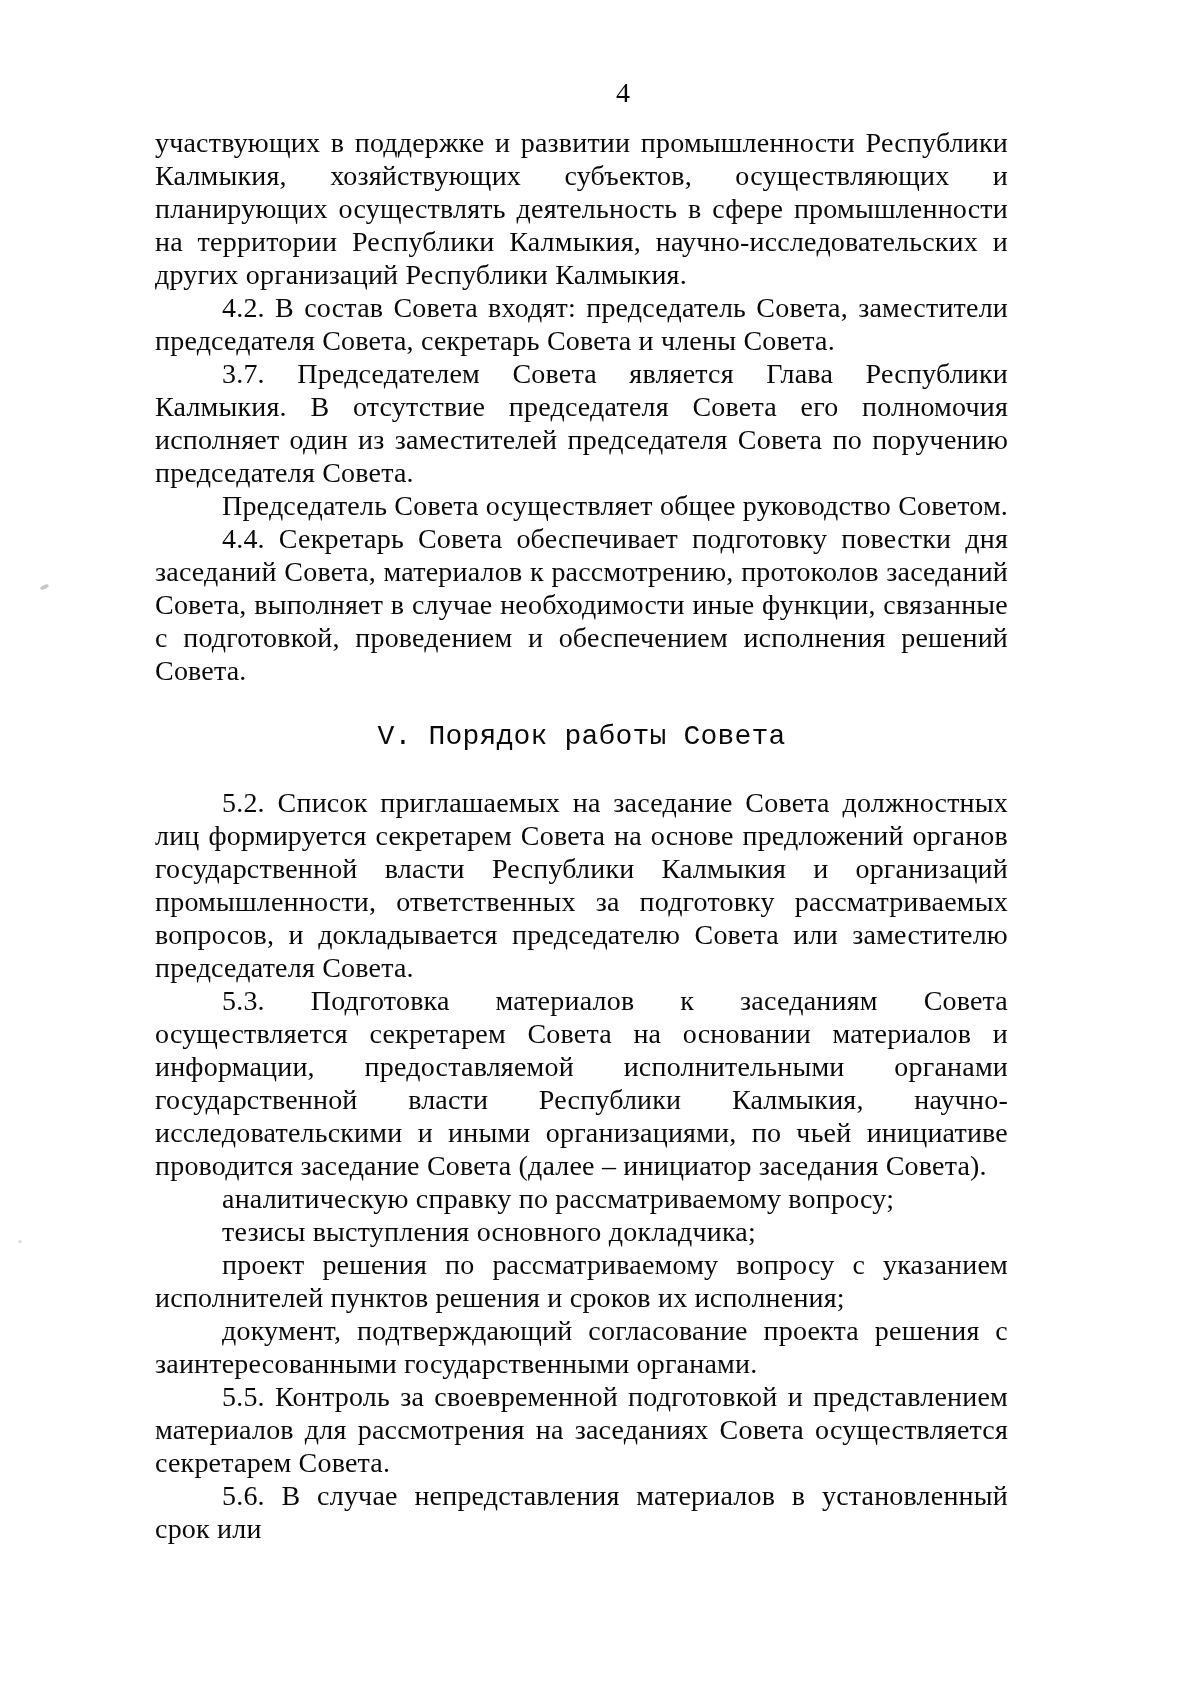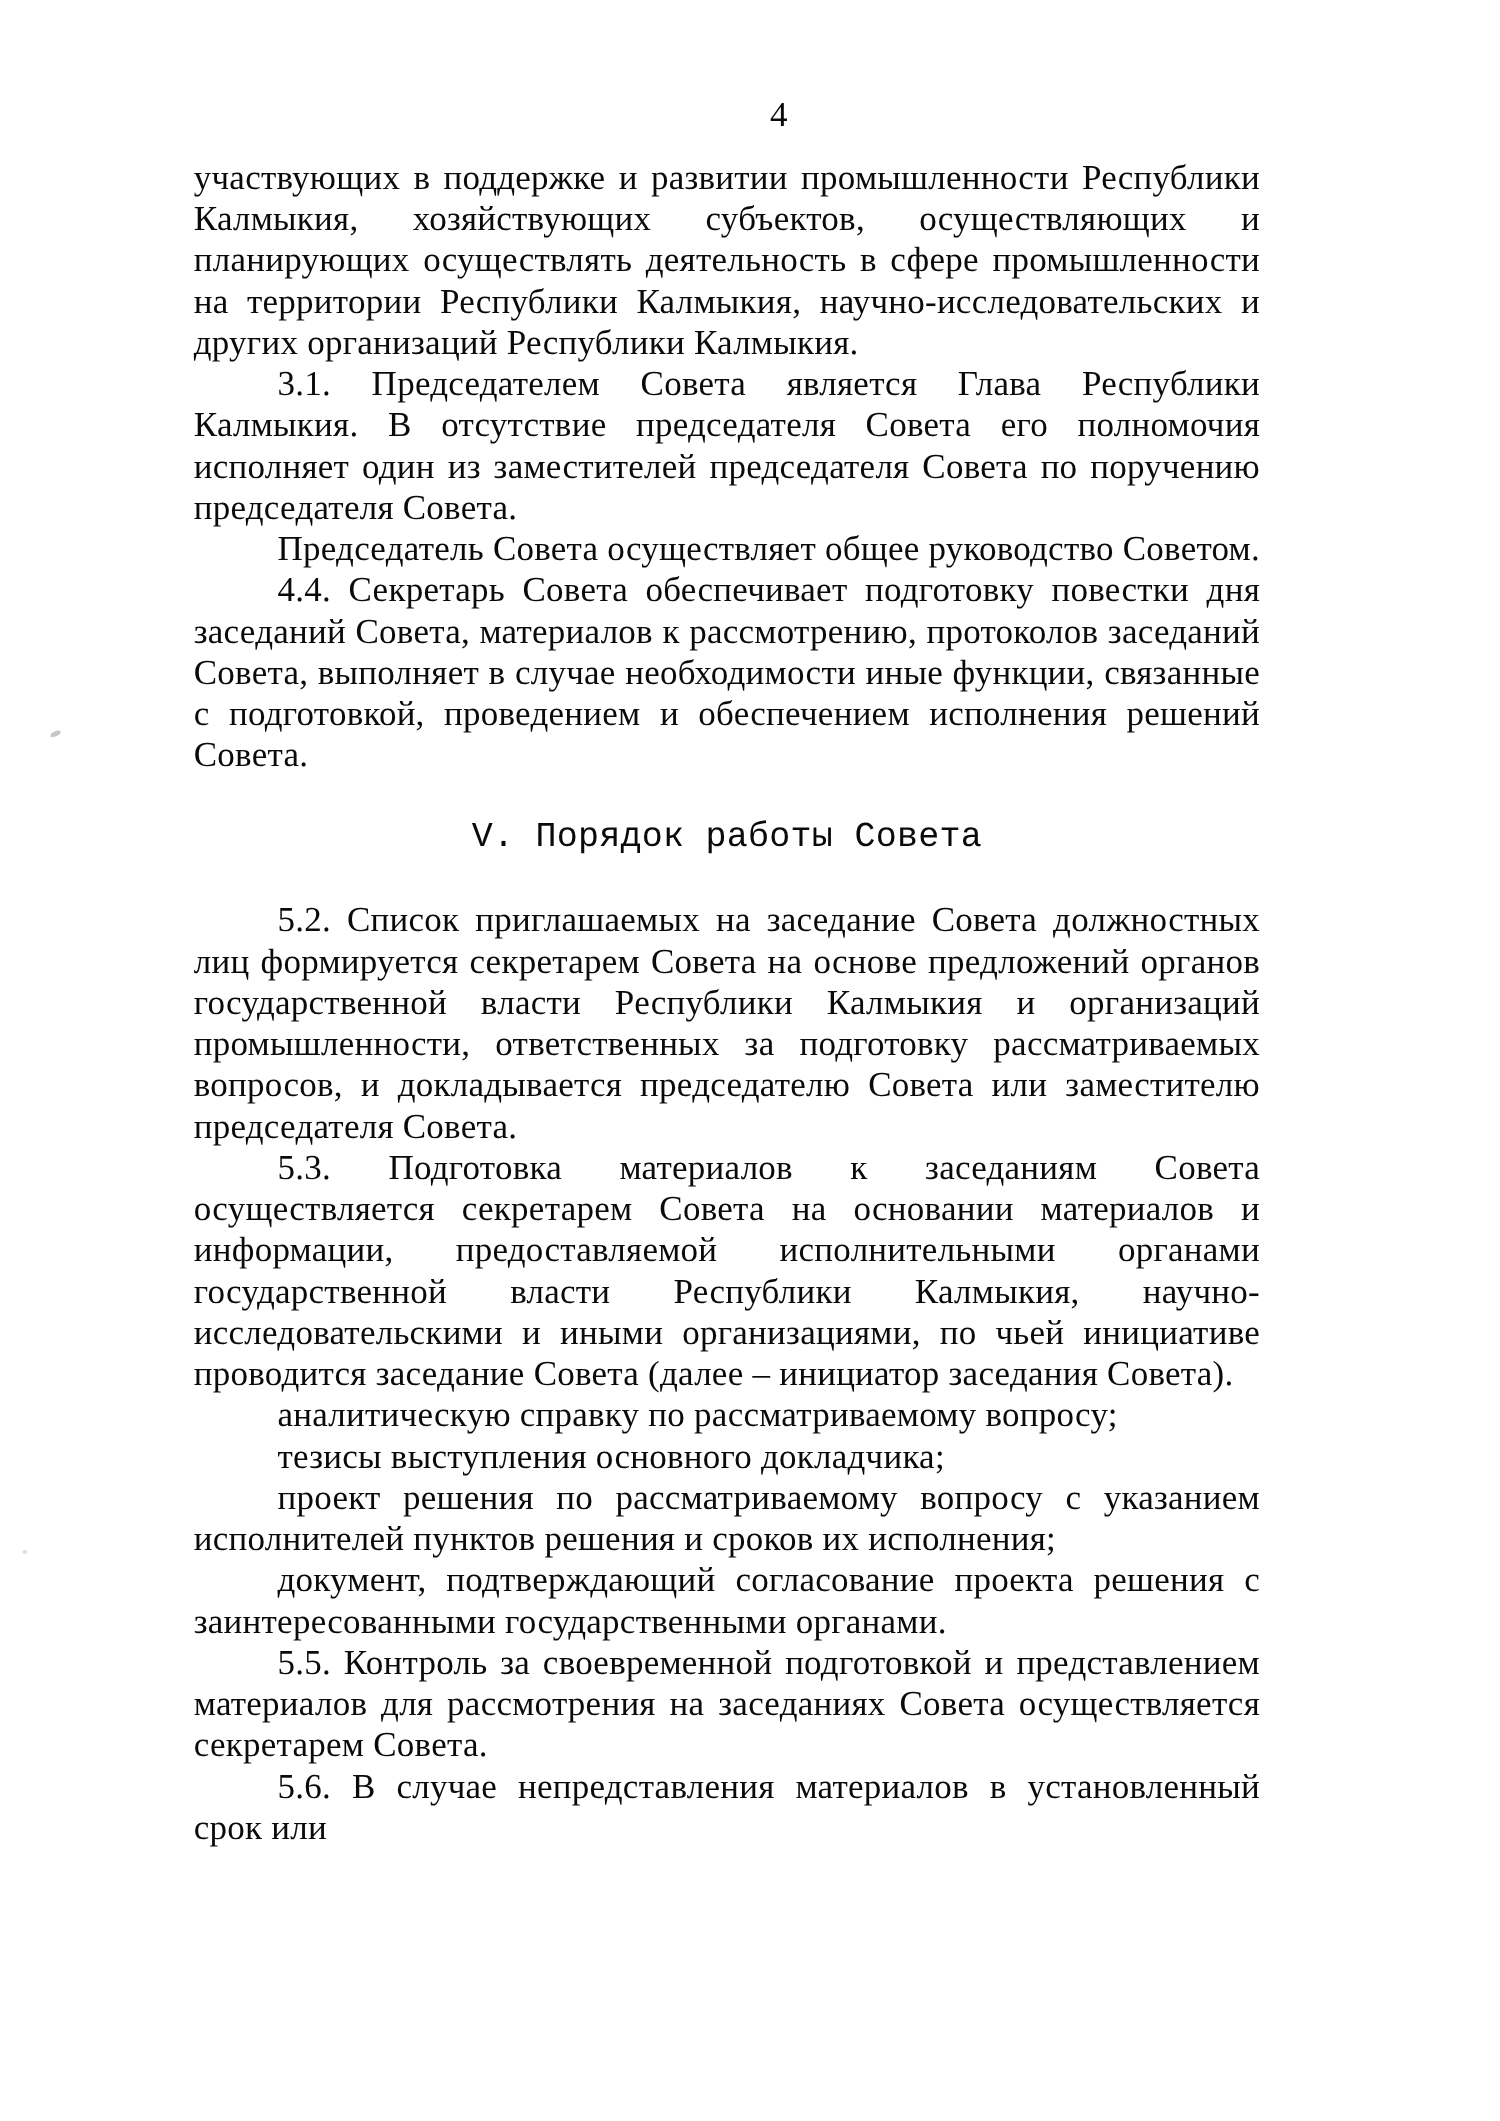--- a/index.html
+++ b/index.html
@@ -70,21 +70,22 @@
   }
 </style>
 </head>
 <body>
 
 <div class="page">
   <div class="page-number">4</div>
 
   <div class="content">
       <p class="">участвующих в поддержке и развитии промышленности Республики Калмыкия, хозяйствующих субъектов, осуществляющих и планирующих осуществлять деятельность в сфере промышленности на территории Республики Калмыкия, научно-исследовательских и других организаций Республики Калмыкия.</p>
-      <p class="indent">3.1. Председателем Совета является Глава Республики Калмыкия. В отсутствие председателя Совета его полномочия исполняет один из заместителей председателя Совета по поручению председателя Совета.</p>
+      <p class="indent">4.2. В состав Совета входят: председатель Совета, заместители председателя Совета, секретарь Совета и члены Совета.</p>
+      <p class="indent">3.7. Председателем Совета является Глава Республики Калмыкия. В отсутствие председателя Совета его полномочия исполняет один из заместителей председателя Совета по поручению председателя Совета.</p>
       <p class="indent">Председатель Совета осуществляет общее руководство Советом.</p>
       <p class="indent">4.4. Секретарь Совета обеспечивает подготовку повестки дня заседаний Совета, материалов к рассмотрению, протоколов заседаний Совета, выполняет в случае необходимости иные функции, связанные с подготовкой, проведением и обеспечением исполнения решений Совета.</p>
       <p class="heading">V. Порядок работы Совета</p>
       <p class="indent">5.2. Список приглашаемых на заседание Совета должностных лиц формируется секретарем Совета на основе предложений органов государственной власти Республики Калмыкия и организаций промышленности, ответственных за подготовку рассматриваемых вопросов, и докладывается председателю Совета или заместителю председателя Совета.</p>
       <p class="indent">5.3. Подготовка материалов к заседаниям Совета осуществляется секретарем Совета на основании материалов и информации, предоставляемой исполнительными органами государственной власти Республики Калмыкия, научно-исследовательскими и иными организациями, по чьей инициативе проводится заседание Совета (далее – инициатор заседания Совета).</p>
       <p class="indent">аналитическую справку по рассматриваемому вопросу;</p>
       <p class="indent">тезисы выступления основного докладчика;</p>
       <p class="indent">проект решения по рассматриваемому вопросу с указанием исполнителей пунктов решения и сроков их исполнения;</p>
       <p class="indent">документ, подтверждающий согласование проекта решения с заинтересованными государственными органами.</p>
       <p class="indent">5.5. Контроль за своевременной подготовкой и представлением материалов для рассмотрения на заседаниях Совета осуществляется секретарем Совета.</p>

